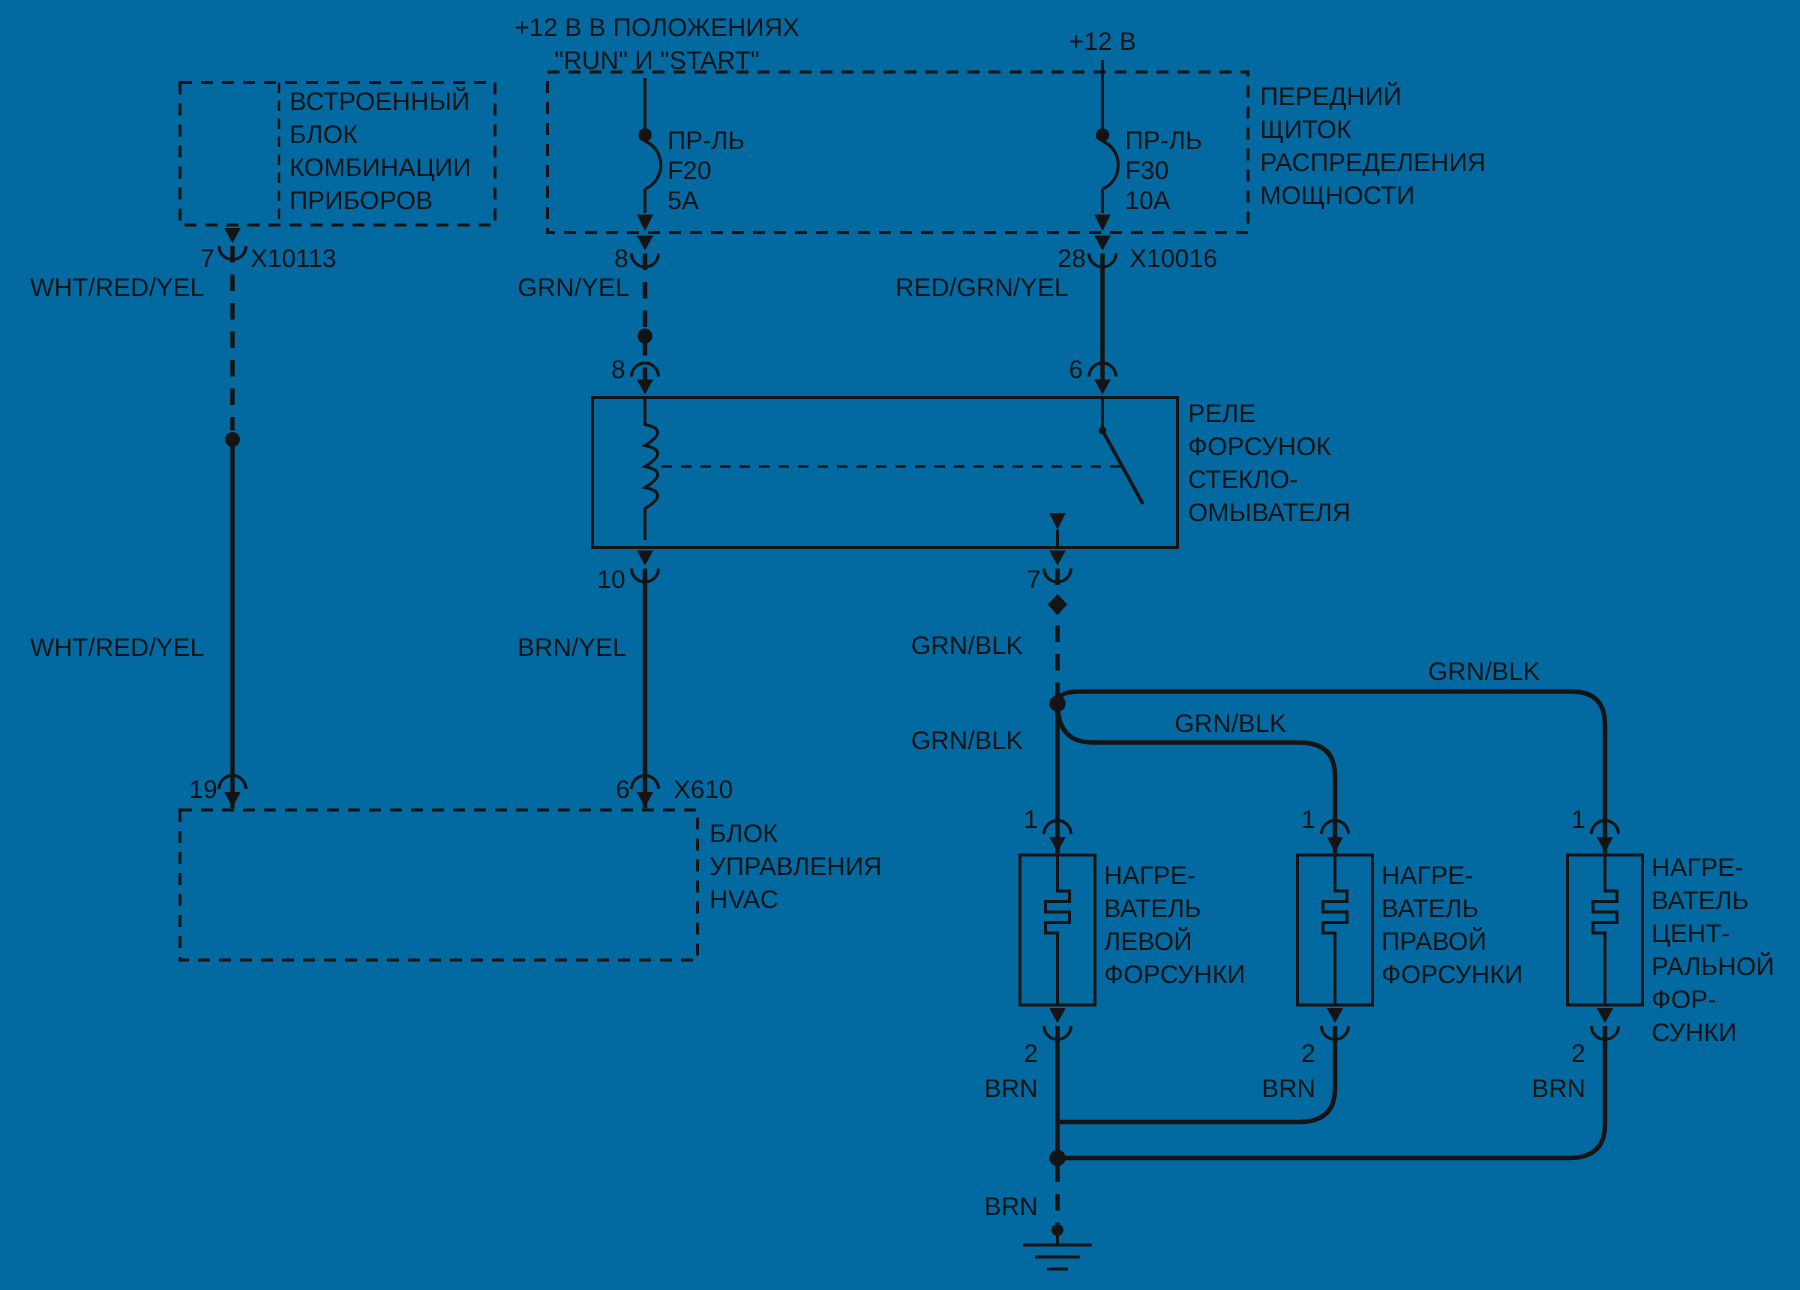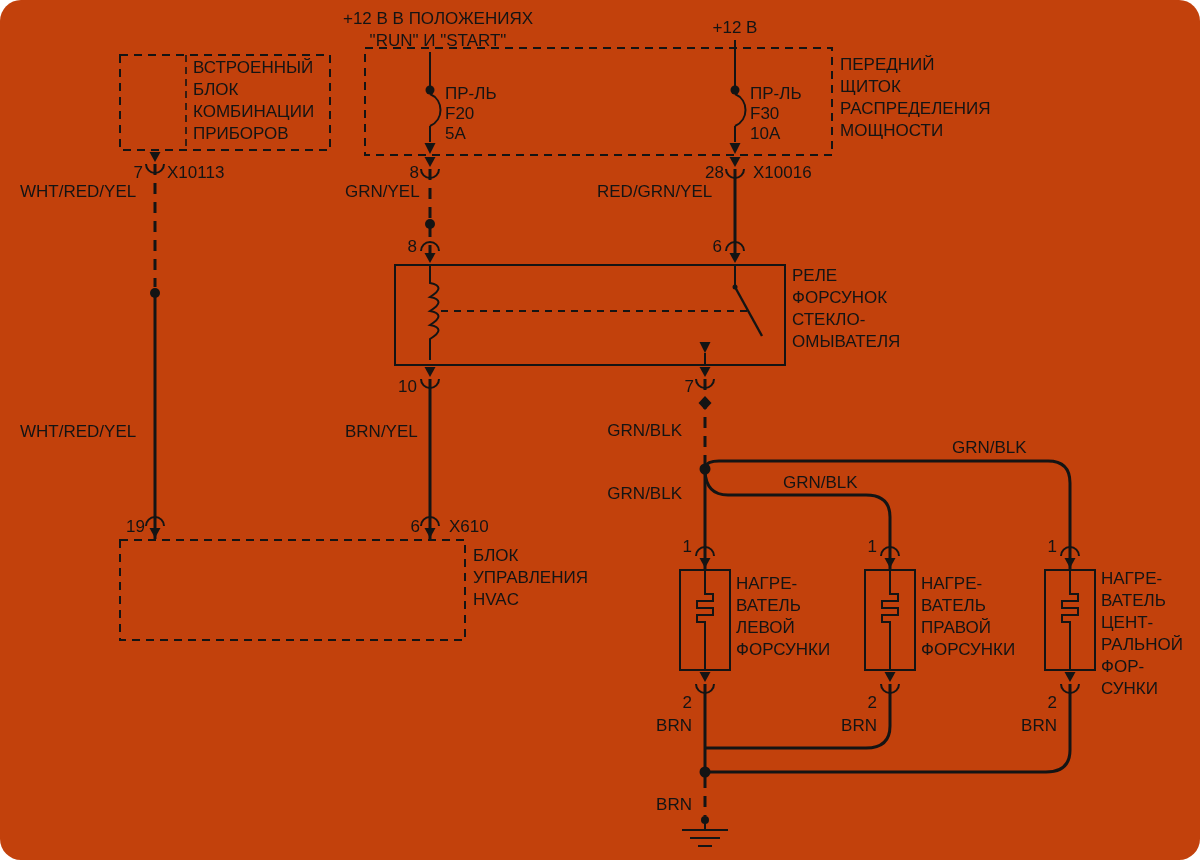--- a/index.html
+++ b/index.html
@@ -1,16 +1,16 @@
 <!DOCTYPE html>
 <html><head>
 <meta charset="utf-8">
 <style>
   html,body{margin:0;padding:0;background:#ffffff;}
-  .stage{position:relative;width:1200px;height:860px;background:#c2410c;overflow:hidden;border-radius:21px;}
+  .stage{position:relative;width:1200px;height:860px;background:#0369a1;overflow:hidden;}
   svg{display:block;}
   .w   {stroke:#141414;stroke-width:3;fill:none;}
   .wd  {stroke:#141414;stroke-width:3;fill:none;stroke-dasharray:11 8;}
   .w2  {stroke:#141414;stroke-width:2.4;fill:none;}
   .thin{stroke:#141414;stroke-width:2;fill:none;}
   .mech{stroke:#141414;stroke-width:1.8;fill:none;stroke-dasharray:7 6;}
   .bx  {stroke:#141414;stroke-width:2;fill:none;}
   .bxd {stroke:#141414;stroke-width:2;fill:none;stroke-dasharray:8 6;}
   .div {stroke:#141414;stroke-width:1.6;fill:none;stroke-dasharray:7 5;}
   .dot {fill:#141414;stroke:none;}

